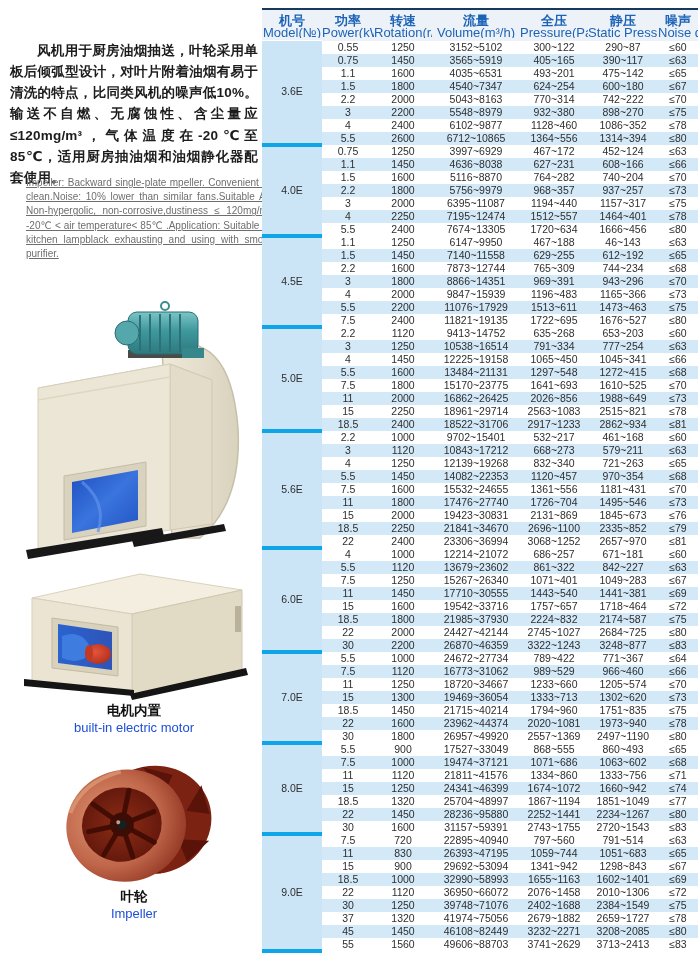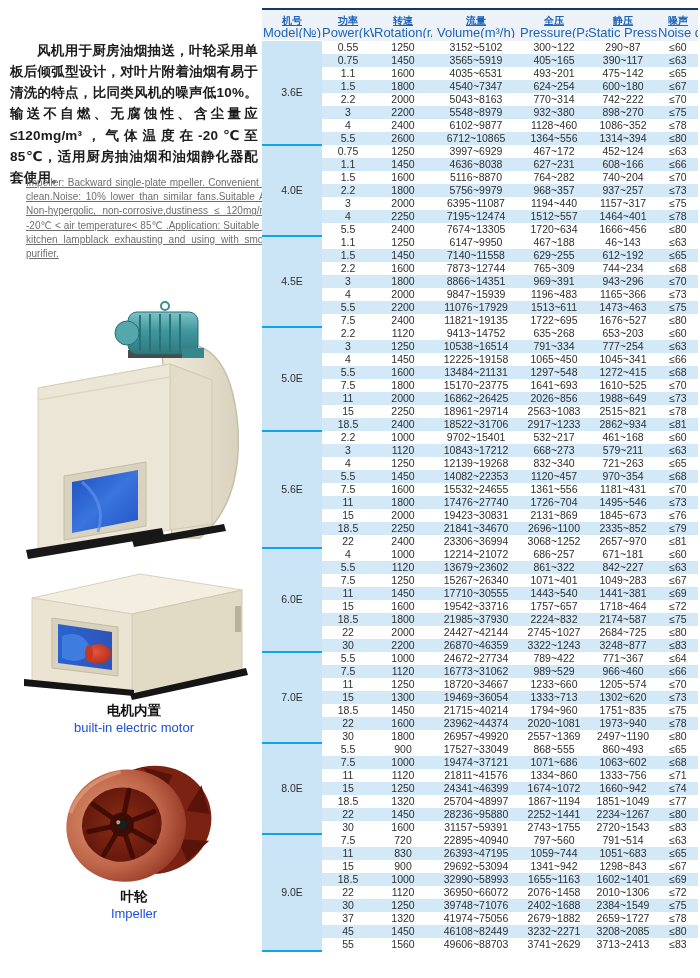--- a/index.html
+++ b/index.html
@@ -15,27 +15,27 @@
   .photo{position:absolute;}
   .caption{position:absolute;width:248px;text-align:center;line-height:1.3;}
   .caption .zh{font-size:13.5px;font-weight:bold;color:#111;}
   .caption .en{font-size:13px;color:#1d4ed8;}
 
   
   .table-wrap{position:absolute;left:262px;top:8px;width:436px;}
   table.spec{border-collapse:collapse;table-layout:fixed;width:436px;
              border-top:2px solid #16395f;}
   table.spec th{background:#edf2f8;color:#1c63b7;vertical-align:middle;padding:3px 0 2px 0;}
-  .h-zh{font-size:10px;font-weight:bold;line-height:15px;text-decoration:underline;}
+  .h-zh{font-size:13px;font-weight:bold;line-height:15px;}
   .h-en{font-size:13px;font-weight:normal;line-height:10px;white-space:nowrap;overflow:hidden;}
   table.spec td{height:13px;font-size:10.5px;line-height:13px;color:#2e2e2e;
                 text-align:center;padding:0;white-space:nowrap;overflow:hidden;}
   tr.stripe td{background:#d3e9f8;}
   td.model{background:#cbe5f6 !important;font-size:11.5px;color:#2e2e2e;
-           border-bottom:2px solid #0ea5e9;border-top:1px solid #fff;}
+           border-bottom:4px solid #0ea5e9;border-top:1px solid #fff;}
   col.c-model{width:60px;} col.c-power{width:52px;} col.c-rot{width:58px;}
   col.c-vol{width:88px;} col.c-pres{width:68px;} col.c-stat{width:70px;} col.c-noise{width:40px;}
 </style>
 </head>
 <body>
 
 <div id="page">
 
   <div class="left-col">
 

